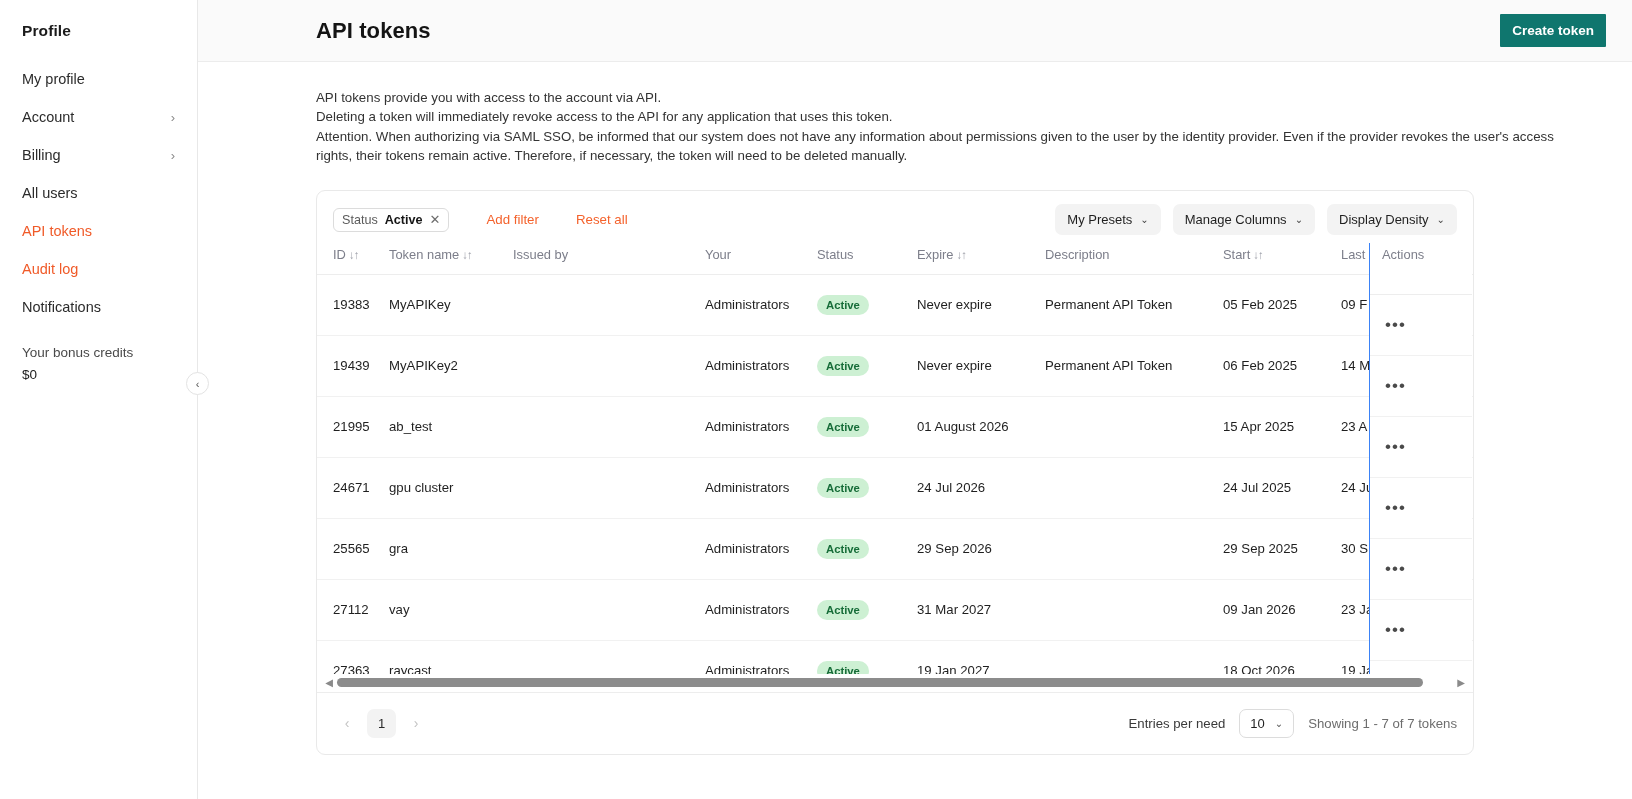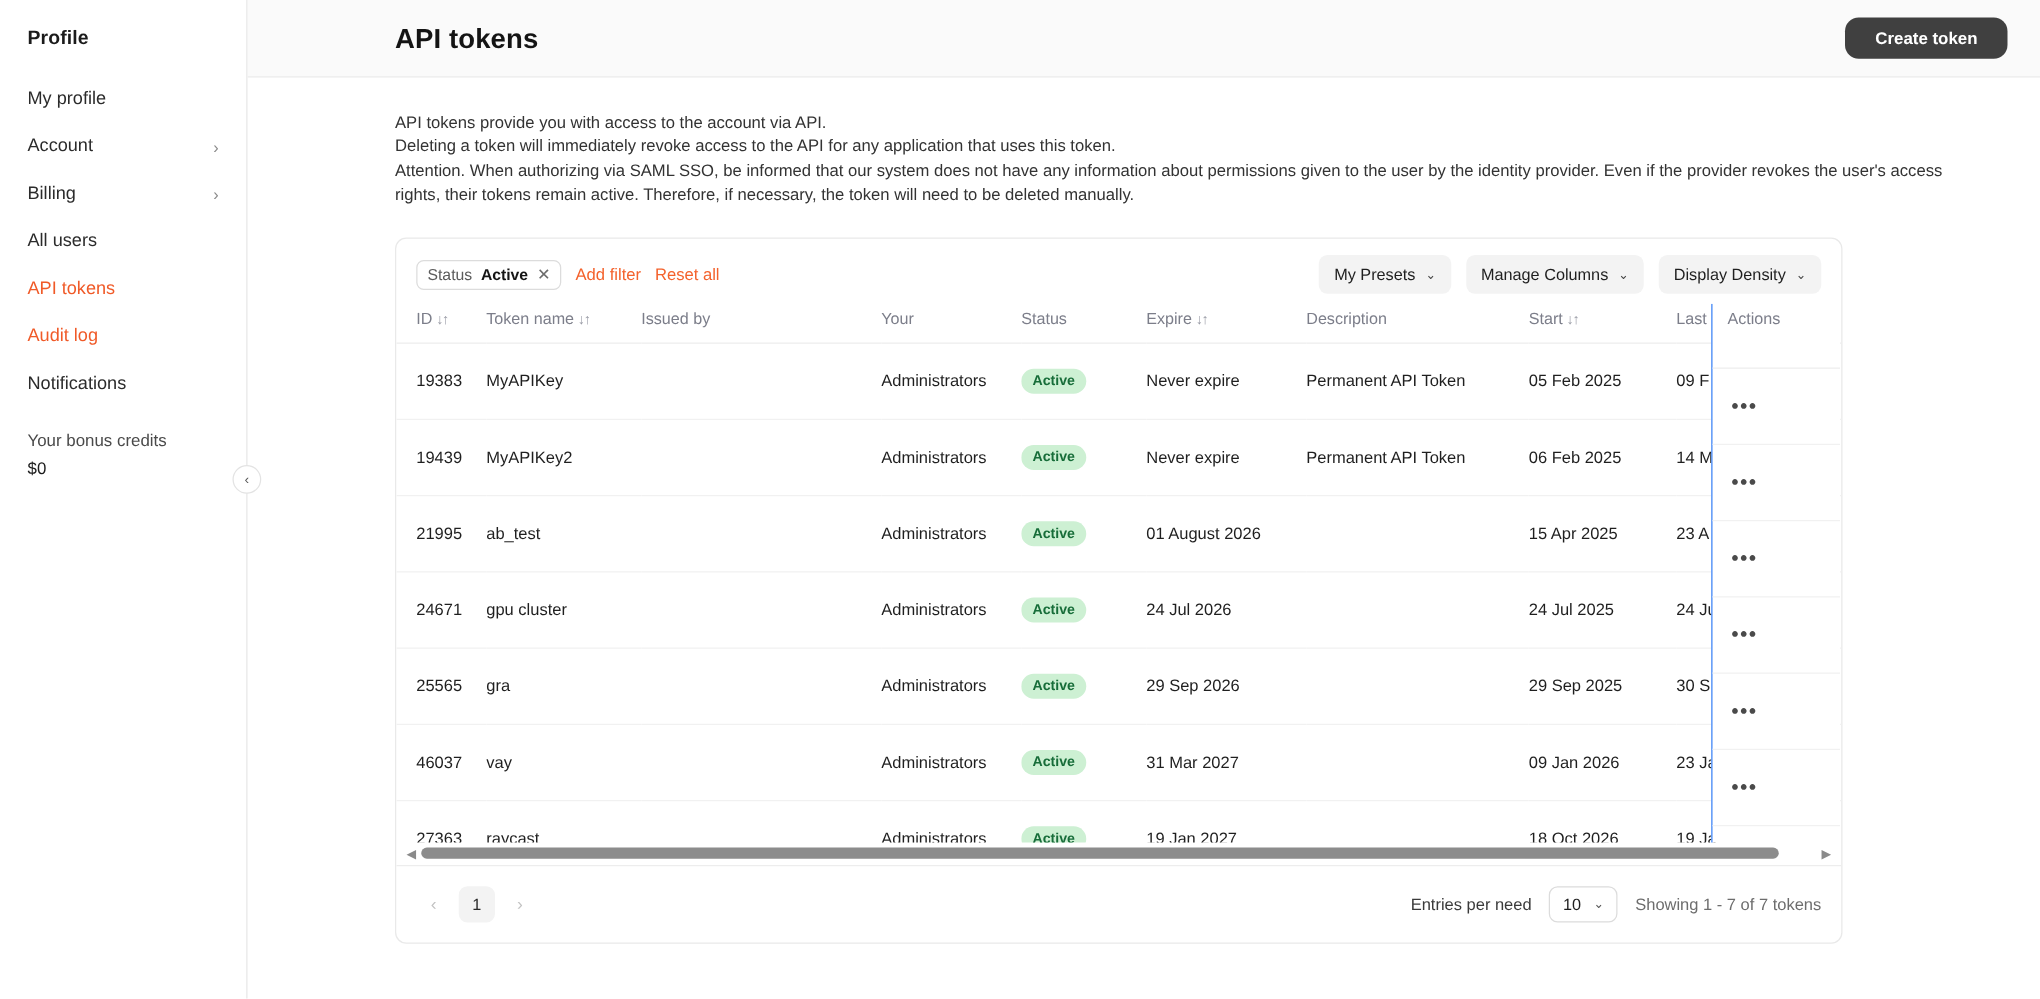--- a/index.html
+++ b/index.html
@@ -53,24 +53,24 @@
 
   .topbar {
     height: 62px; min-height: 62px;
     background: #fafafa;
     border-bottom: 1px solid #ececec;
     display: flex; align-items: center; justify-content: space-between;
     padding: 0 26px 0 118px;
   }
   .page-title { font-size: 22px; font-weight: 600; color: #141414; letter-spacing: .1px; }
   .create-btn {
-    background: #404040; color: #ffffff;
+    background: #0f766e; color: #ffffff;
     font-size: 13.5px; font-weight: 600;
-    border: none; border-radius: 11px;
-    padding: 9px 24px; cursor: pointer;
+    border: none; border-radius: 1px;
+    padding: 9px 12px; cursor: pointer;
     font-family: "Liberation Sans", sans-serif;
   }
 
   .content { flex: 1; padding: 26px 26px 0 118px; overflow: hidden; }
 
   .desc { max-width: 1250px; }
   .desc p {
     font-size: 13.3px; color: #333333; line-height: 19.4px;
   }
 
@@ -96,21 +96,21 @@
   .filter-chip {
     display: inline-flex; align-items: center; gap: 7px;
     border: 1px solid #dcdcdc; border-radius: 6px;
     padding: 4px 8px; background: #fff;
     font-size: 12.6px; cursor: pointer;
   }
   .filter-chip .fk { color: #5b5b5b; }
   .filter-chip .fv { color: #151515; font-weight: 700; }
   .filter-chip .fx { color: #6d6d6d; font-size: 13px; line-height: 1; cursor: pointer; }
   .link-orange {
-    color: #f4622c; font-size: 13.3px; cursor: pointer;
+    color: #f4622c; font-size: 13.3px; cursor: pointer; margin-left: 26px;
   }
   .toolbar-right { display: flex; align-items: center; gap: 12px; }
   .dd-btn {
     display: inline-flex; align-items: center; gap: 8px;
     background: #f3f3f3; border: none; border-radius: 7px;
     padding: 8px 12px; font-size: 13px; color: #1f1f1f;
     cursor: pointer; font-family: "Liberation Sans", sans-serif;
   }
   .dd-btn .cv { font-size: 10px; color: #444; }
 
@@ -391,21 +391,21 @@
                   <td class="c-issued"></td>
                   <td class="c-role">Administrators</td>
                   <td class="c-status"><span class="badge">Active</span></td>
                   <td class="c-expire">29 Sep 2026</td>
                   <td class="c-desc"></td>
                   <td class="c-start">29 Sep 2025</td>
                   <td class="c-last">30 S</td>
                   <td class="c-act"></td>
                 </tr>
                 <tr>
-                  <td class="c-id">46037</td>
+                  <td class="c-id">27112</td>
                   <td class="c-name">vay</td>
                   <td class="c-issued"></td>
                   <td class="c-role">Administrators</td>
                   <td class="c-status"><span class="badge">Active</span></td>
                   <td class="c-expire">31 Mar 2027</td>
                   <td class="c-desc"></td>
                   <td class="c-start">09 Jan 2026</td>
                   <td class="c-last">23 Ja</td>
                   <td class="c-act"></td>
                 </tr>

